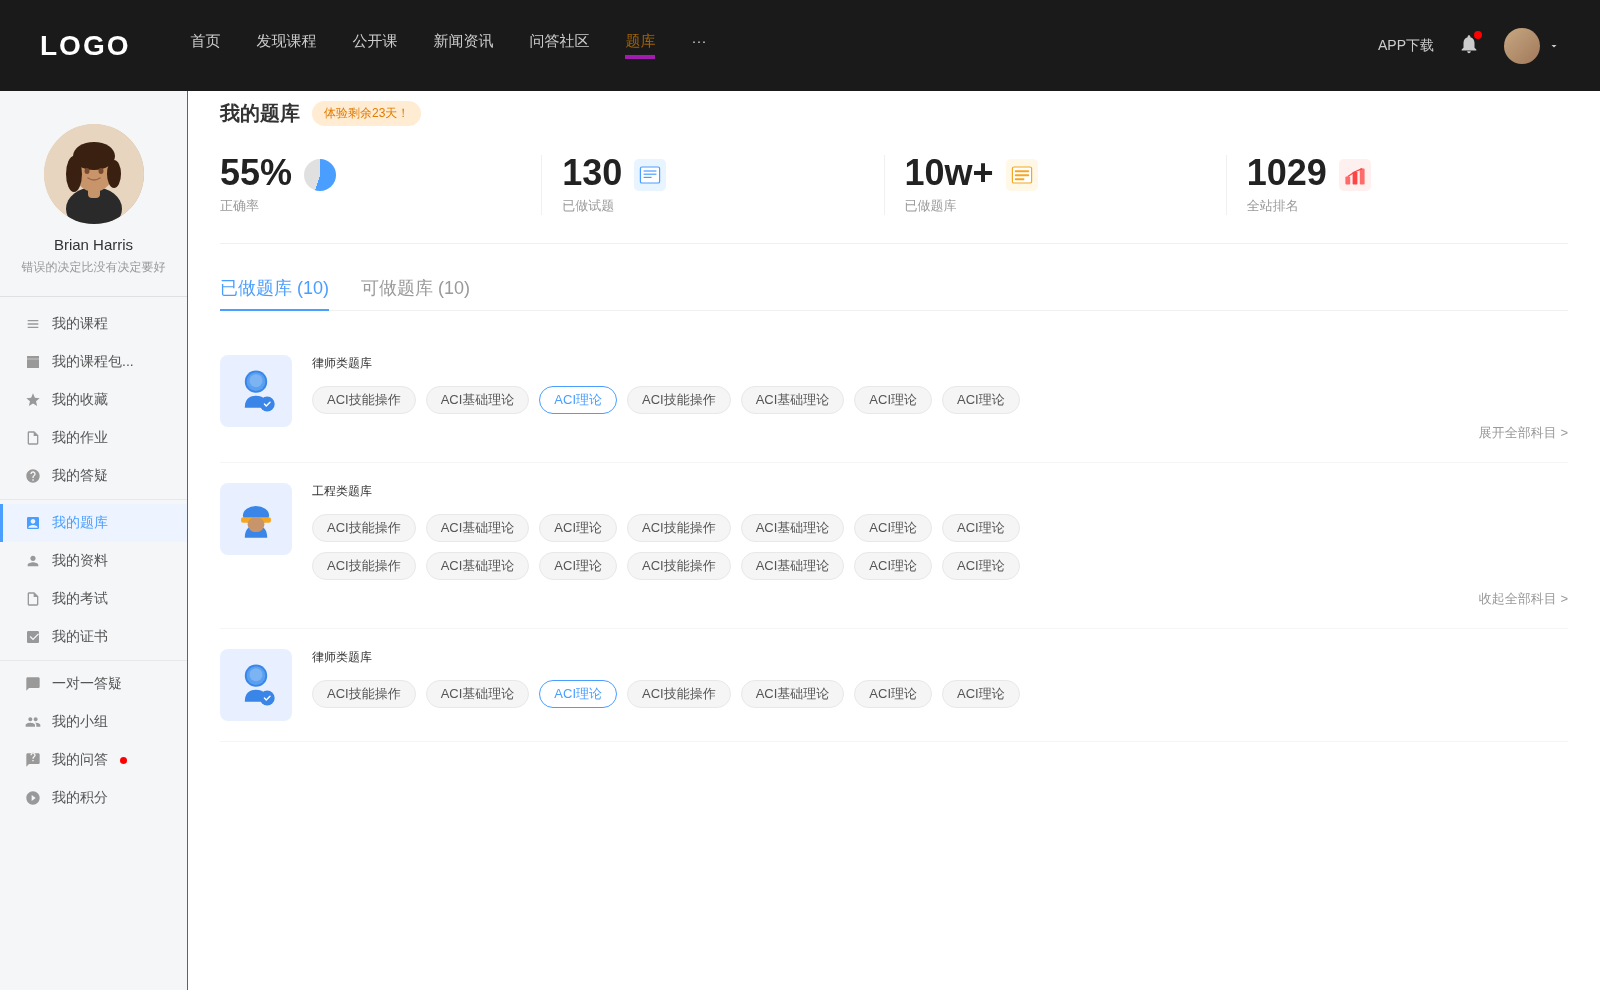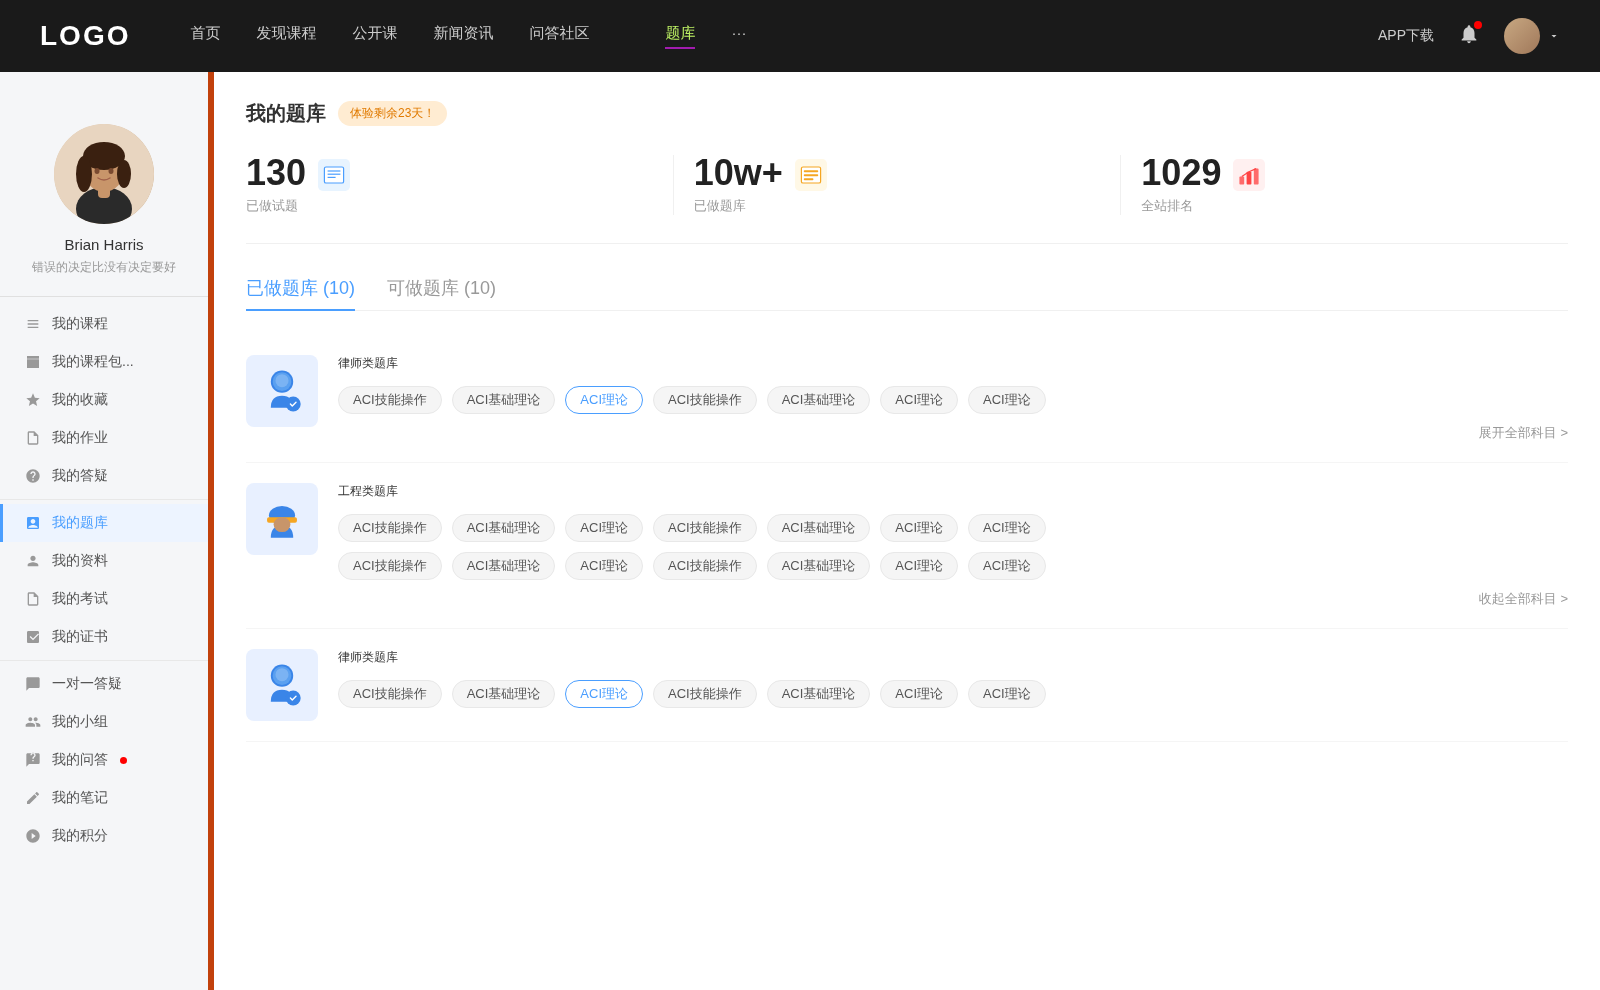--- a/index.html
+++ b/index.html
@@ -1,21 +1,21 @@
 <!DOCTYPE html>
 <html><head>
   <meta charset="utf-8">
   <style>
     * { box-sizing: border-box; margin: 0; padding: 0; }
     body { font-family: -apple-system, BlinkMacSystemFont, 'PingFang SC', 'Microsoft YaHei', sans-serif; background: #f0f2f5; min-height: 990px; }
 
     
     .navbar {
       background: #1a1a1a;
-      height: 72px;
+      height: 91px;
       display: flex;
       align-items: center;
       padding: 0 40px;
       position: fixed;
       top: 0; left: 0; right: 0;
       z-index: 100;
     }
     .navbar-logo {
       color: white;
       font-size: 28px;
@@ -29,23 +29,22 @@
       flex: 1;
     }
     .navbar-nav .nav-item {
       color: #ccc;
       font-size: 15px;
       cursor: pointer;
       padding-bottom: 4px;
       text-align: center;
     }
     .navbar-nav .nav-item.active {
-      color: #bef264;
-      border-bottom: 2px solid #a21caf;
-      margin-left: 40px;
+      color: #a16207;
+      border-bottom: 4px solid #a21caf;
     }
     .navbar-right {
       display: flex;
       align-items: center;
       gap: 24px;
     }
     .navbar-right .app-download {
       color: #ccc;
       font-size: 14px;
       cursor: pointer;
@@ -76,23 +75,23 @@
 
     
     .main-wrapper {
       display: flex;
       margin-top: 72px;
       min-height: calc(990px - 72px);
     }
 
     
     .sidebar {
-      width: 214px;
+      width: 188px;
       background: #f5f6f8;
-      border-right: 6px solid #c2410c;
+      border-right: 1px solid #c2410c;
       flex-shrink: 0;
       padding-top: 36px;
     }
     .sidebar-profile {
       text-align: center;
       padding: 16px 20px 20px;
       border-bottom: 1px solid #e0e0e0;
     }
     .profile-avatar {
       width: 100px; height: 100px;
@@ -479,28 +478,20 @@
       <div class="sidebar-menu-item">
         <span class="menu-icon">
           <svg class="icon-svg" viewBox="0 0 24 24">
               <path d="M20 2H4c-1.1 0-2 .9-2 2v18l4-4h14c1.1 0 2-.9 2-2V4c0-1.1-.9-2-2-2zm-7 12h-2v-2h2v2zm0-4h-2c0-3.25 3-3 3-5 0-1.1-.9-2-2-2s-2 .9-2 2H8c0-2.21 1.79-4 4-4s4 1.79 4 4c0 2.5-3 2.75-3 5z"></path>
             </svg>
         </span>
         <span>我的问答</span>
         <span class="dot-badge"></span>
       </div>
 
-      <div class="sidebar-menu-item">
-        <span class="menu-icon">
-          <svg class="icon-svg" viewBox="0 0 24 24">
-              <path d="M3 17.25V21h3.75L17.81 9.94l-3.75-3.75L3 17.25zM20.71 7.04c.39-.39.39-1.02 0-1.41l-2.34-2.34c-.39-.39-1.02-.39-1.41 0l-1.83 1.83 3.75 3.75 1.83-1.83z"></path>
-            </svg>
-        </span>
-        <span>我的笔记</span>
-      </div>
 
       <div class="sidebar-menu-item">
         <span class="menu-icon">
           <svg class="icon-svg" viewBox="0 0 24 24">
               <path d="M12 2C6.48 2 2 6.48 2 12s4.48 10 10 10 10-4.48 10-10S17.52 2 12 2zm-2 14.5v-9l6 4.5-6 4.5z"></path>
             </svg>
         </span>
         <span>我的积分</span>
       </div>
 
@@ -509,20 +500,29 @@
 
   <main class="content">
 
     <div class="page-header">
       <h1 class="page-title">我的题库</h1>
       <span class="trial-badge">体验剩余23天！</span>
     </div>
 
     <div class="stats-row">
 
+      <div class="stat-item">
+        <div>
+          <div class="stat-value">55%</div>
+          <div class="stat-label">正确率</div>
+        </div>
+        <div class="stat-icon">
+          <div class="pie-indicator" style="background: conic-gradient(#4a9eff 0% 55%, #e0e0e0 55% 100%);"></div>
+        </div>
+      </div>
 
       <div class="stat-item">
         <div>
           <div class="stat-value">130</div>
           <div class="stat-label">已做试题</div>
         </div>
         <div class="stat-icon">
           <svg width="32" height="32" viewBox="0 0 40 40" fill="none">
             <rect width="40" height="40" rx="6" fill="#e8f4ff"></rect>
             <rect x="8" y="10" width="24" height="20" rx="2" fill="white" stroke="#4a9eff" stroke-width="1.5"></rect>

